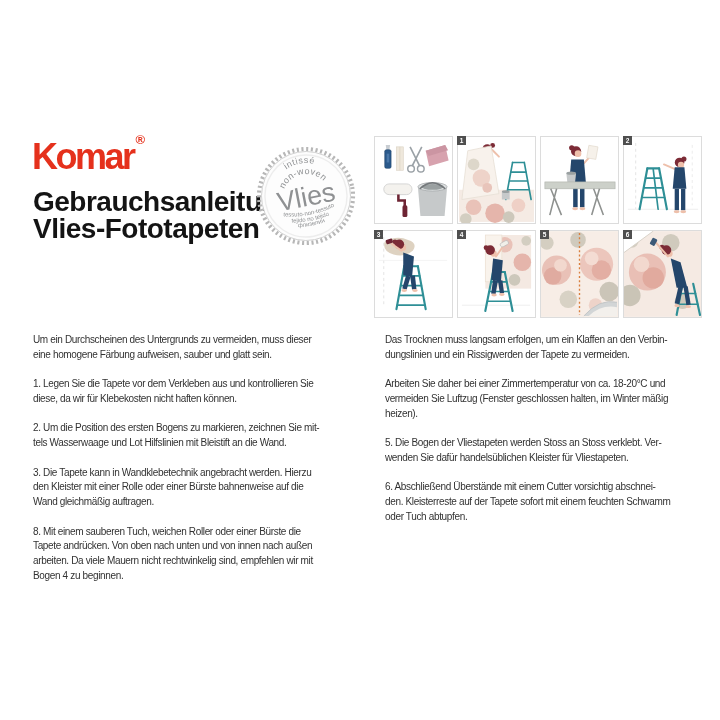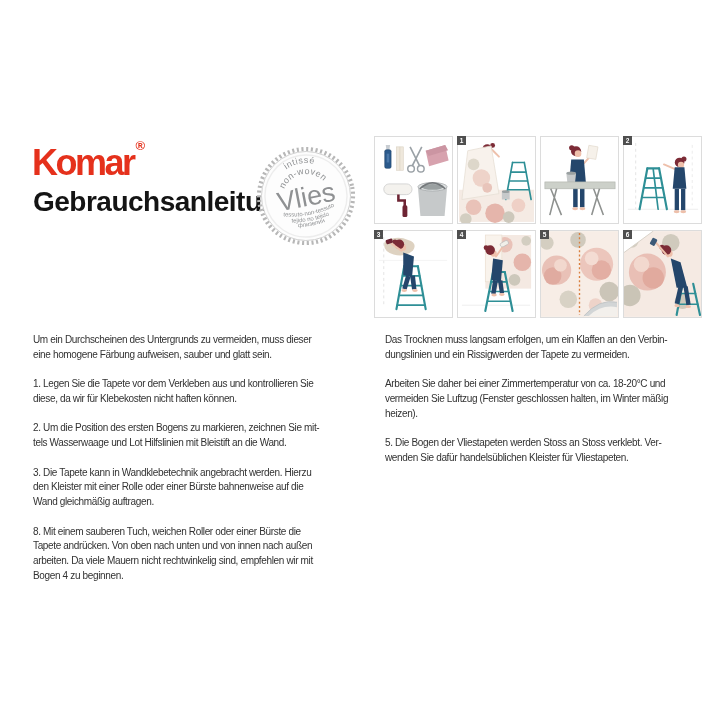--- a/index.html
+++ b/index.html
@@ -1,21 +1,21 @@
 <!DOCTYPE html>
 <html><head>
 <meta charset="utf-8">
 <style>
   html,body{margin:0;padding:0;background:#ffffff;}
   .page{position:relative;width:720px;height:720px;background:#ffffff;overflow:hidden;
         font-family:"Liberation Sans",sans-serif;color:#343434;}
 
   
   .logo{position:absolute;left:32px;top:132px;color:#e5311c;font-weight:800;
-        font-size:36px;letter-spacing:-2.5px;line-height:51px;}
+        font-size:36px;letter-spacing:-2.5px;line-height:40px;}
   .logo sup{font-size:13px;letter-spacing:0;position:relative;top:-12px;left:2px;font-weight:700;}
 
   .title{position:absolute;left:33px;top:188px;font-size:28px;font-weight:700;
          line-height:27px;letter-spacing:-0.5px;color:#141414;}
 
   
   .stamp{position:absolute;left:254px;top:144px;width:104px;height:104px;}
 
   
   .grid{position:absolute;left:374px;top:136px;display:grid;
@@ -43,20 +43,21 @@
 </style>
 </head>
 <body>
 
 <div class="page">
 
   <div class="logo"><span>Komar</span><sup>®</sup></div>
 
   <div class="title">
     <div>Gebrauchsanleitung</div>
+    <div>Vlies-Fototapeten</div>
   </div>
 
   <div class="stamp">
     <svg viewBox="0 0 104 104">
       <g transform="rotate(-11 52 52)">
         <circle cx="52" cy="52" r="47" fill="none" stroke="#b7b7b7" stroke-width="4.2" stroke-dasharray="2.1 2.6"></circle>
         <circle cx="52" cy="52" r="44.5" fill="#fdfdfd" stroke="#cfcfcf" stroke-width="0.9"></circle>
         <circle cx="52" cy="52" r="41" fill="none" stroke="#ededed" stroke-width="1.4"></circle>
         <defs>
           <path id="arcT1" d="M 19,52 A 33,33 0 0 1 85,52"></path>
@@ -350,15 +351,18 @@
   </div>
 
   <div class="col col-right">
     <p>Das Trocknen muss langsam erfolgen, um ein Klaffen an den Verbin-
 dungslinien und ein Rissigwerden der Tapete zu vermeiden.</p>
     <p>Arbeiten Sie daher bei einer Zimmertemperatur von ca. 18-20°C und
 vermeiden Sie Luftzug (Fenster geschlossen halten, im Winter mäßig
 heizen).</p>
     <p>5. Die Bogen der Vliestapeten werden Stoss an Stoss verklebt. Ver-
 wenden Sie dafür handelsüblichen Kleister für Vliestapeten.</p>
+    <p>6. Abschließend Überstände mit einem Cutter vorsichtig abschnei-
+den. Kleisterreste auf der Tapete sofort mit einem feuchten Schwamm
+oder Tuch abtupfen.</p>
   </div>
 
 </div>
 
 </body></html>

